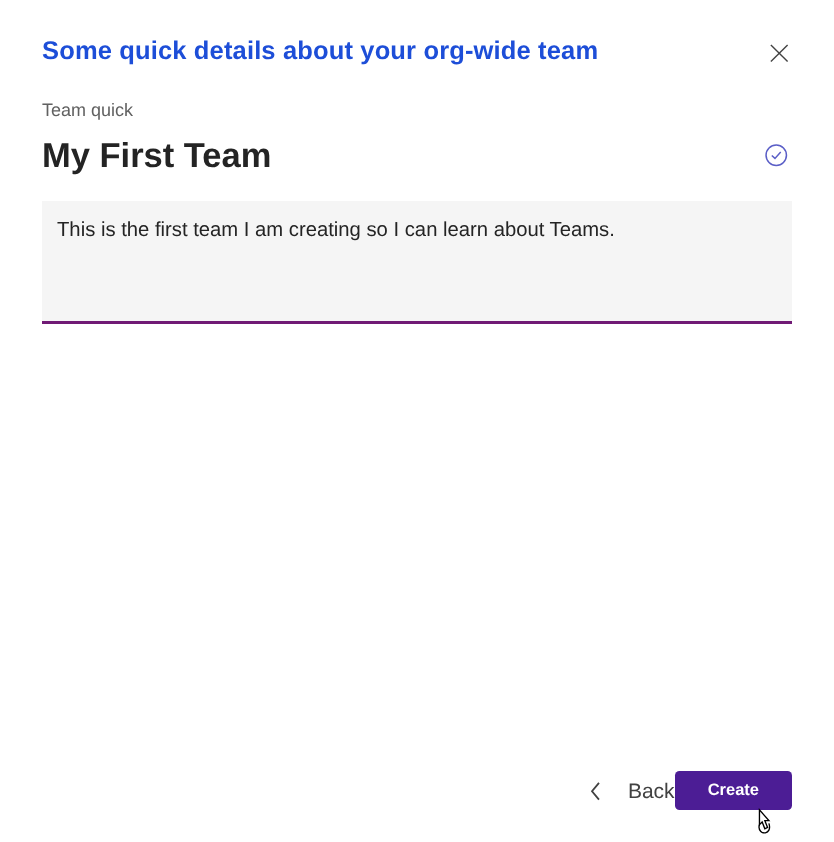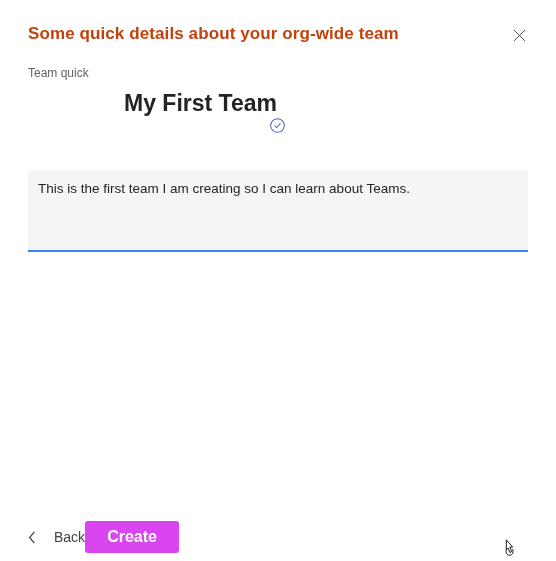--- a/index.html
+++ b/index.html
@@ -25,21 +25,21 @@
     }
     .header {
       display: flex;
       justify-content: space-between;
       align-items: flex-start;
       margin-bottom: 22px;
     }
     .title {
       font-size: 17px;
       font-weight: 700;
-      color: #c2410c;
+      color: #1d4ed8;
       letter-spacing: 0.1px;
     }
     .close-btn {
       width: 18px;
       height: 18px;
       display: flex;
       align-items: center;
       justify-content: center;
       cursor: pointer;
       color: #424242;
@@ -48,22 +48,21 @@
     .field-label {
       font-size: 12px;
       color: #616161;
       margin-bottom: 10px;
       font-weight: 400;
     }
     .team-name-row {
       display: flex;
       align-items: center;
       justify-content: space-between;
-      margin-bottom: 36px;
-      flex-direction: column;
+      margin-bottom: 17px;
     }
     .team-name-input {
       font-size: 23px;
       font-weight: 700;
       color: #242424;
       border: none;
       outline: none;
       background: transparent;
       flex: 1;
       font-family: inherit;
@@ -71,58 +70,58 @@
     .check-icon {
       width: 17px;
       height: 17px;
       color: #5b5fc7;
       flex-shrink: 0;
       margin-right: 2px;
     }
     .description-area {
       background: #f5f5f5;
       border: none;
-      border-bottom: 2px solid #3b82f6;
+      border-bottom: 2px solid #701a75;
       padding: 10px 10px 32px 10px;
       font-size: 13.5px;
       color: #242424;
       font-family: inherit;
       resize: none;
       outline: none;
       width: 100%;
       line-height: 1.4;
     }
     .footer {
       position: absolute;
-      bottom: 8px;
+      bottom: 20px;
       left: 28px;
       right: 28px;
       display: flex;
-      justify-content: flex-start;
+      justify-content: flex-end;
       align-items: center;
     }
     .back-btn {
       display: flex;
       align-items: center;
       gap: 18px;
       cursor: pointer;
       color: #424242;
       font-size: 14px;
       padding: 6px 0;
     }
     .back-chevron {
       color: #424242;
     }
     .create-btn {
-      background: #d946ef;
+      background: #4c1d95;
       color: #ffffff;
       border: none;
       border-radius: 3px;
       padding: 7px 22px;
-      font-size: 16px;
+      font-size: 11px;
       font-weight: 600;
       cursor: pointer;
       font-family: inherit;
     }
     .cursor-pointer-icon {
       position: absolute;
       right: 38px;
       bottom: 2px;
       width: 18px;
       height: 22px;

